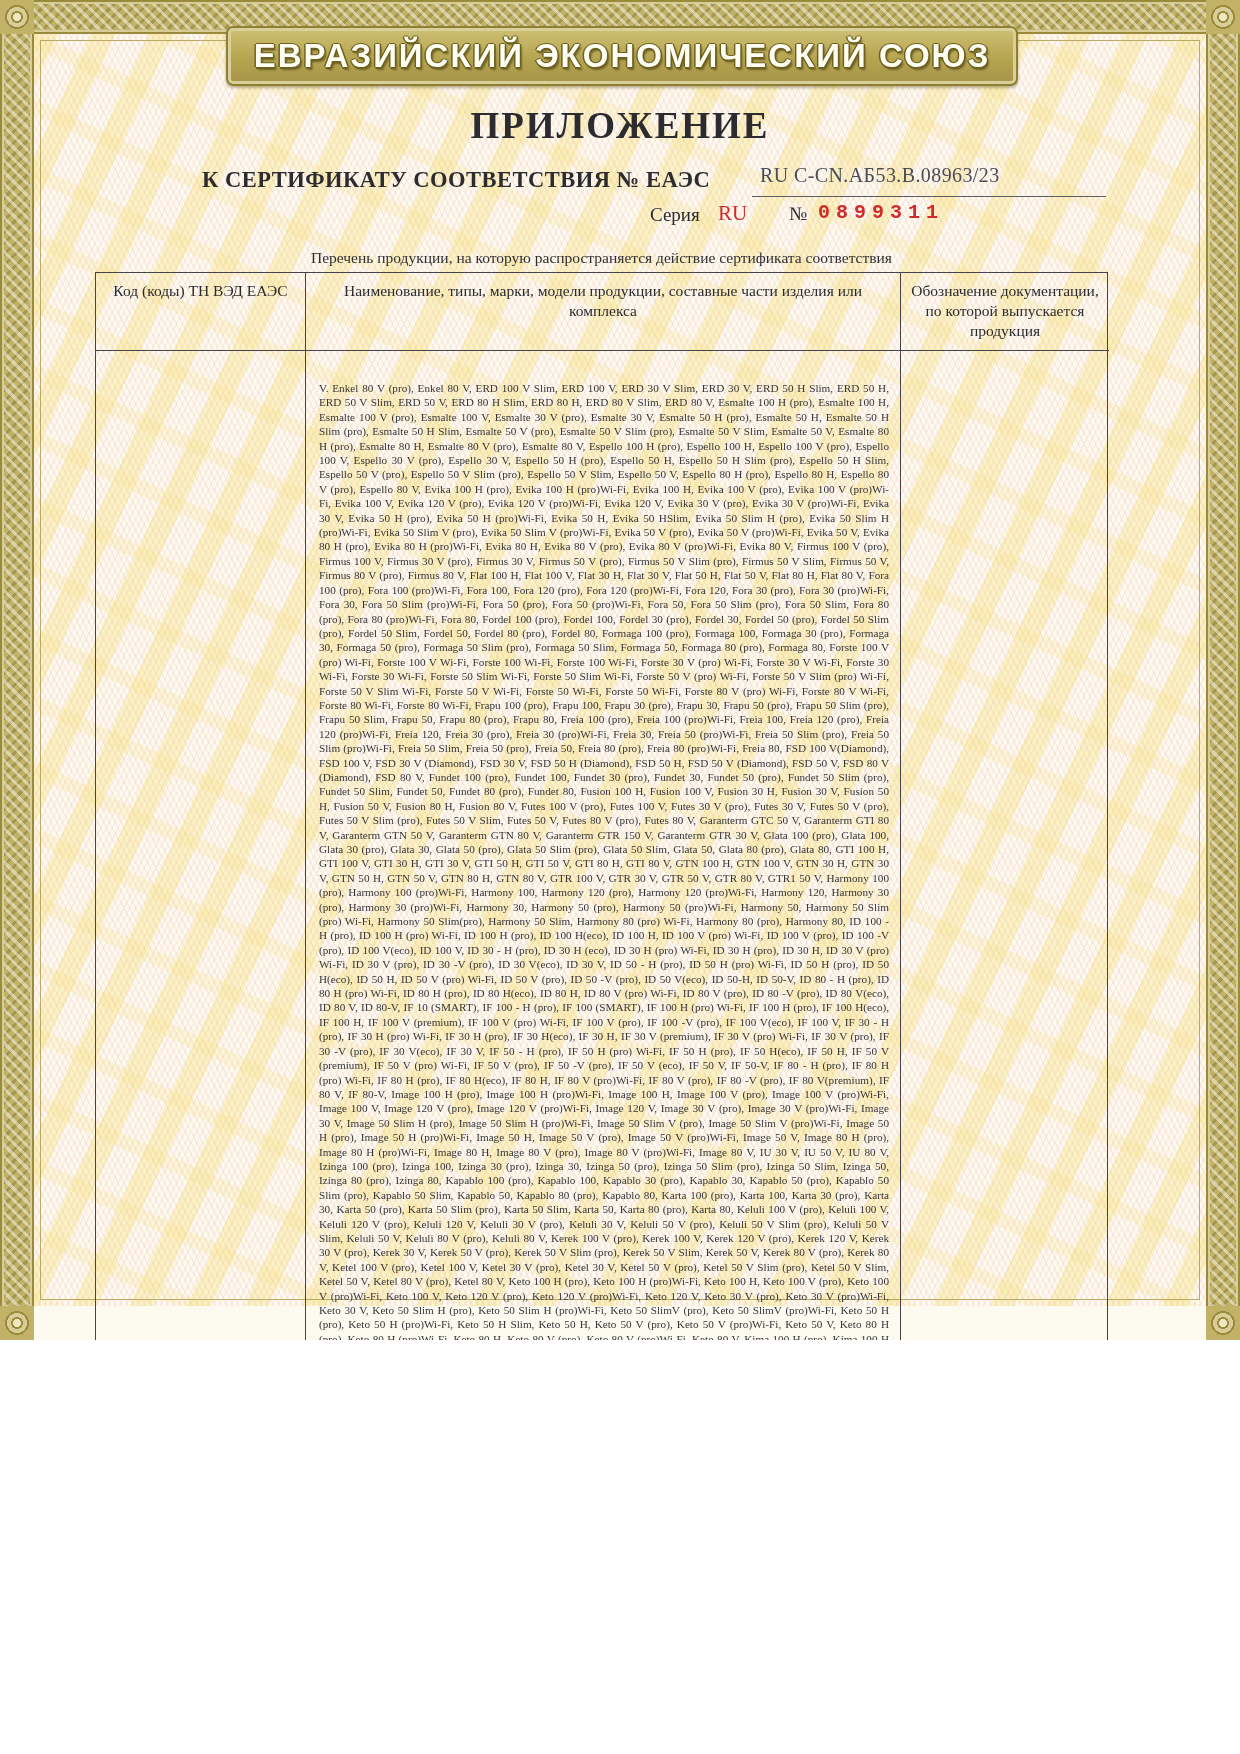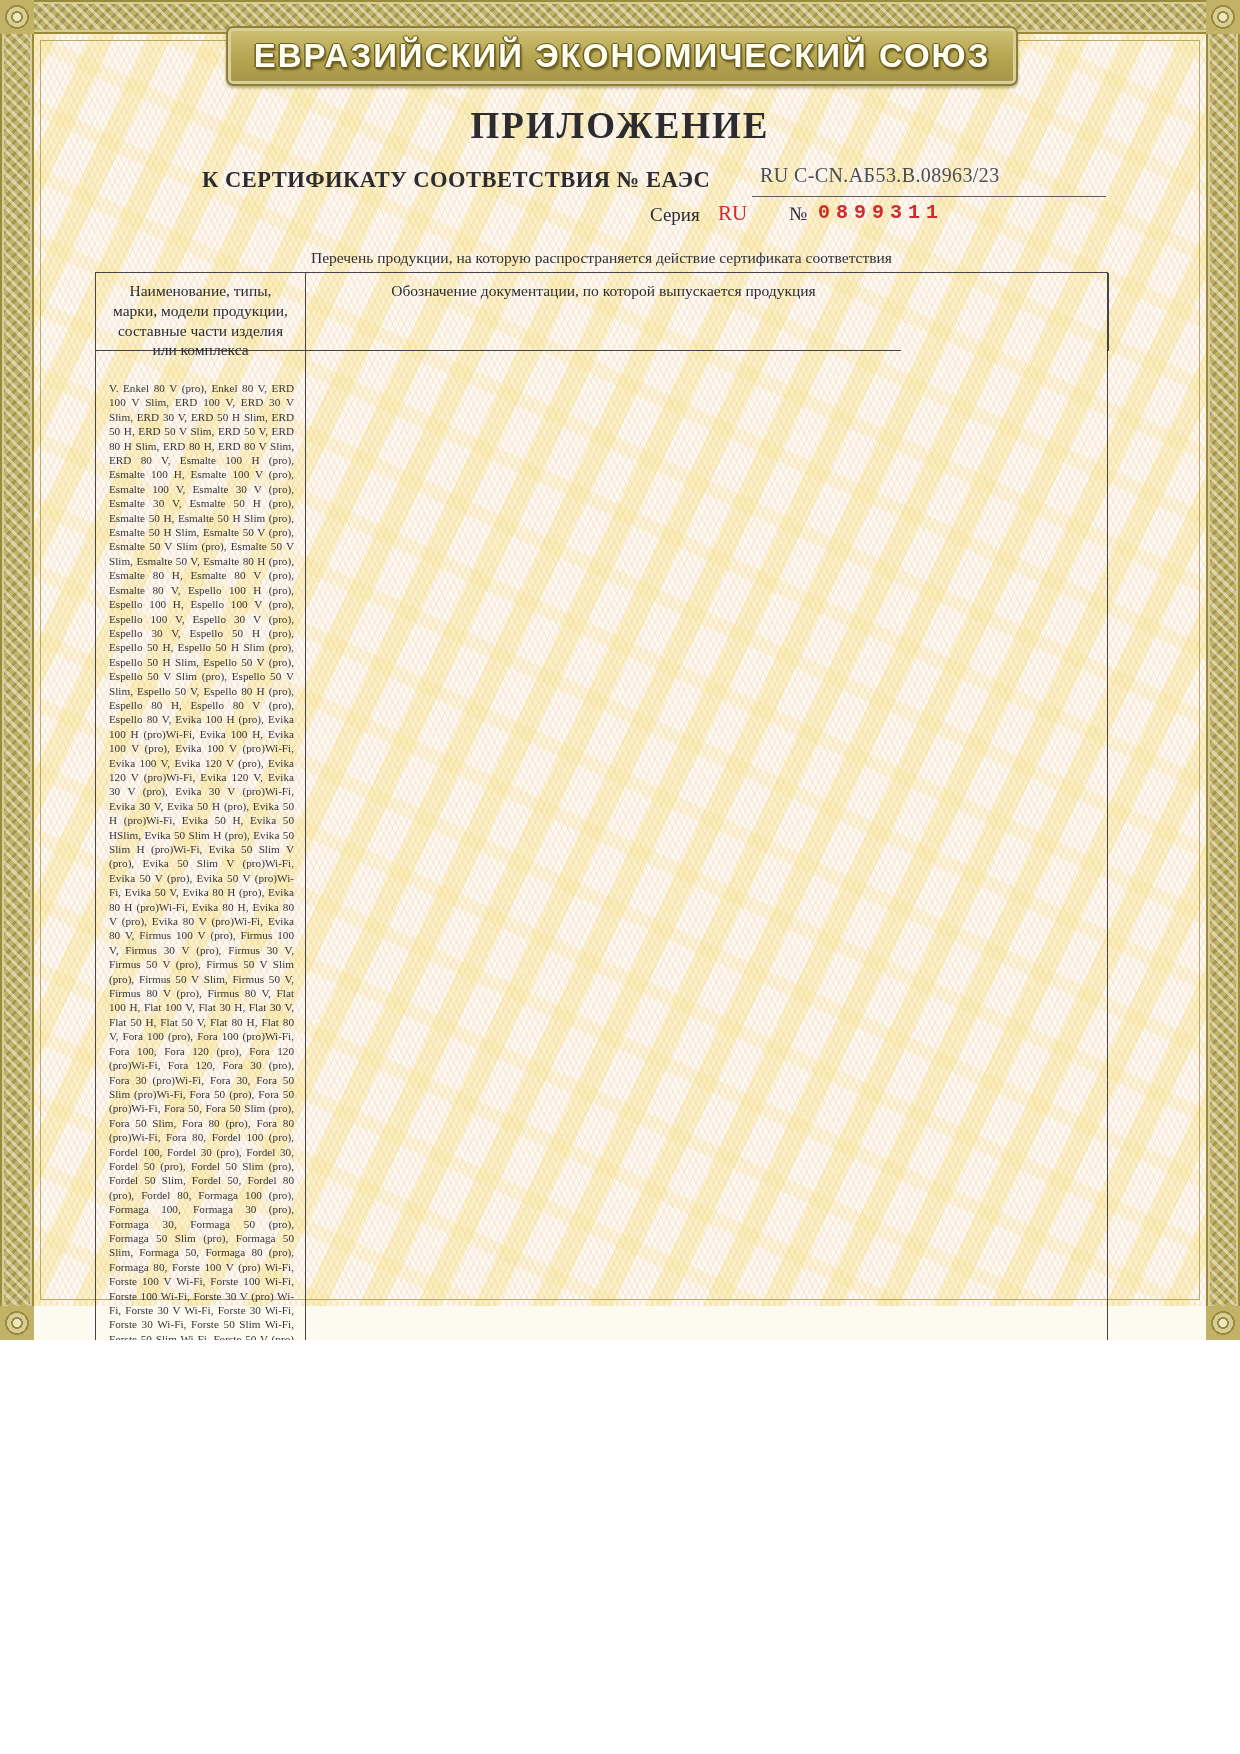--- a/index.html
+++ b/index.html
@@ -105,20 +105,21 @@
   <div class="abs cert-num">RU С-CN.АБ53.В.08963/23</div>
   <div class="abs cert-underline"></div>
   <div class="abs series-label">Серия</div>
   <div class="abs series-value">RU</div>
   <div class="abs number-sign">№</div>
   <div class="abs form-number">0899311</div>
 
   <div class="abs table-caption">Перечень продукции, на которую распространяется действие сертификата соответствия</div>
 
   <div class="abs cert-table">
+    <div class="th c1">Код (коды) ТН ВЭД ЕАЭС</div>
     <div class="th c2">Наименование, типы, марки, модели продукции, составные части изделия или комплекса</div>
     <div class="th">Обозначение документации, по которой выпускается продукция</div>
     <div class="td c1"></div>
     <div class="td c2 products-cell">V. Enkel 80 V (pro), Enkel 80 V, ERD 100 V Slim, ERD 100 V, ERD 30 V Slim, ERD 30 V, ERD 50 H Slim, ERD 50 H, ERD 50 V Slim, ERD 50 V, ERD 80 H Slim, ERD 80 H, ERD 80 V Slim, ERD 80 V, Esmalte 100 H (pro), Esmalte 100 H, Esmalte 100 V (pro), Esmalte 100 V, Esmalte 30 V (pro), Esmalte 30 V, Esmalte 50 H (pro), Esmalte 50 H, Esmalte 50 H Slim (pro), Esmalte 50 H Slim, Esmalte 50 V (pro), Esmalte 50 V Slim (pro), Esmalte 50 V Slim, Esmalte 50 V, Esmalte 80 H (pro), Esmalte 80 H, Esmalte 80 V (pro), Esmalte 80 V, Espello 100 H (pro), Espello 100 H, Espello 100 V (pro), Espello 100 V, Espello 30 V (pro), Espello 30 V, Espello 50 H (pro), Espello 50 H, Espello 50 H Slim (pro), Espello 50 H Slim, Espello 50 V (pro), Espello 50 V Slim (pro), Espello 50 V Slim, Espello 50 V, Espello 80 H (pro), Espello 80 H, Espello 80 V (pro), Espello 80 V, Evika 100 H (pro), Evika 100 H (pro)Wi-Fi, Evika 100 H, Evika 100 V (pro), Evika 100 V (pro)Wi-Fi, Evika 100 V, Evika 120 V (pro), Evika 120 V (pro)Wi-Fi, Evika 120 V, Evika 30 V (pro), Evika 30 V (pro)Wi-Fi, Evika 30 V, Evika 50 H (pro), Evika 50 H (pro)Wi-Fi, Evika 50 H, Evika 50 HSlim, Evika 50 Slim H (pro), Evika 50 Slim H (pro)Wi-Fi, Evika 50 Slim V (pro), Evika 50 Slim V (pro)Wi-Fi, Evika 50 V (pro), Evika 50 V (pro)Wi-Fi, Evika 50 V, Evika 80 H (pro), Evika 80 H (pro)Wi-Fi, Evika 80 H, Evika 80 V (pro), Evika 80 V (pro)Wi-Fi, Evika 80 V, Firmus 100 V (pro), Firmus 100 V, Firmus 30 V (pro), Firmus 30 V, Firmus 50 V (pro), Firmus 50 V Slim (pro), Firmus 50 V Slim, Firmus 50 V, Firmus 80 V (pro), Firmus 80 V, Flat 100 H, Flat 100 V, Flat 30 H, Flat 30 V, Flat 50 H, Flat 50 V, Flat 80 H, Flat 80 V, Fora 100 (pro), Fora 100 (pro)Wi-Fi, Fora 100, Fora 120 (pro), Fora 120 (pro)Wi-Fi, Fora 120, Fora 30 (pro), Fora 30 (pro)Wi-Fi, Fora 30, Fora 50 Slim (pro)Wi-Fi, Fora 50 (pro), Fora 50 (pro)Wi-Fi, Fora 50, Fora 50 Slim (pro), Fora 50 Slim, Fora 80 (pro), Fora 80 (pro)Wi-Fi, Fora 80, Fordel 100 (pro), Fordel 100, Fordel 30 (pro), Fordel 30, Fordel 50 (pro), Fordel 50 Slim (pro), Fordel 50 Slim, Fordel 50, Fordel 80 (pro), Fordel 80, Formaga 100 (pro), Formaga 100, Formaga 30 (pro), Formaga 30, Formaga 50 (pro), Formaga 50 Slim (pro), Formaga 50 Slim, Formaga 50, Formaga 80 (pro), Formaga 80, Forste 100 V (pro) Wi-Fi, Forste 100 V Wi-Fi, Forste 100 Wi-Fi, Forste 100 Wi-Fi, Forste 30 V (pro) Wi-Fi, Forste 30 V Wi-Fi, Forste 30 Wi-Fi, Forste 30 Wi-Fi, Forste 50 Slim Wi-Fi, Forste 50 Slim Wi-Fi, Forste 50 V (pro) Wi-Fi, Forste 50 V Slim (pro) Wi-Fi, Forste 50 V Slim Wi-Fi, Forste 50 V Wi-Fi, Forste 50 Wi-Fi, Forste 50 Wi-Fi, Forste 80 V (pro) Wi-Fi, Forste 80 V Wi-Fi, Forste 80 Wi-Fi, Forste 80 Wi-Fi, Frapu 100 (pro), Frapu 100, Frapu 30 (pro), Frapu 30, Frapu 50 (pro), Frapu 50 Slim (pro), Frapu 50 Slim, Frapu 50, Frapu 80 (pro), Frapu 80, Freia 100 (pro), Freia 100 (pro)Wi-Fi, Freia 100, Freia 120 (pro), Freia 120 (pro)Wi-Fi, Freia 120, Freia 30 (pro), Freia 30 (pro)Wi-Fi, Freia 30, Freia 50 (pro)Wi-Fi, Freia 50 Slim (pro), Freia 50 Slim (pro)Wi-Fi, Freia 50 Slim, Freia 50 (pro), Freia 50, Freia 80 (pro), Freia 80 (pro)Wi-Fi, Freia 80, FSD 100 V(Diamond), FSD 100 V, FSD 30 V (Diamond), FSD 30 V, FSD 50 H (Diamond), FSD 50 H, FSD 50 V (Diamond), FSD 50 V, FSD 80 V (Diamond), FSD 80 V, Fundet 100 (pro), Fundet 100, Fundet 30 (pro), Fundet 30, Fundet 50 (pro), Fundet 50 Slim (pro), Fundet 50 Slim, Fundet 50, Fundet 80 (pro), Fundet 80, Fusion 100 H, Fusion 100 V, Fusion 30 H, Fusion 30 V, Fusion 50 H, Fusion 50 V, Fusion 80 H, Fusion 80 V, Futes 100 V (pro), Futes 100 V, Futes 30 V (pro), Futes 30 V, Futes 50 V (pro), Futes 50 V Slim (pro), Futes 50 V Slim, Futes 50 V, Futes 80 V (pro), Futes 80 V, Garanterm GTC 50 V, Garanterm GTI 80 V, Garanterm GTN 50 V, Garanterm GTN 80 V, Garanterm GTR 150 V, Garanterm GTR 30 V, Glata 100 (pro), Glata 100, Glata 30 (pro), Glata 30, Glata 50 (pro), Glata 50 Slim (pro), Glata 50 Slim, Glata 50, Glata 80 (pro), Glata 80, GTI 100 H, GTI 100 V, GTI 30 H, GTI 30 V, GTI 50 H, GTI 50 V, GTI 80 H, GTI 80 V, GTN 100 H, GTN 100 V, GTN 30 H, GTN 30 V, GTN 50 H, GTN 50 V, GTN 80 H, GTN 80 V, GTR 100 V, GTR 30 V, GTR 50 V, GTR 80 V, GTR1 50 V, Harmony 100 (pro), Harmony 100 (pro)Wi-Fi, Harmony 100, Harmony 120 (pro), Harmony 120 (pro)Wi-Fi, Harmony 120, Harmony 30 (pro), Harmony 30 (pro)Wi-Fi, Harmony 30, Harmony 50 (pro), Harmony 50 (pro)Wi-Fi, Harmony 50, Harmony 50 Slim (pro) Wi-Fi, Harmony 50 Slim(pro), Harmony 50 Slim, Harmony 80 (pro) Wi-Fi, Harmony 80 (pro), Harmony 80, ID 100 - H (pro), ID 100 H (pro) Wi-Fi, ID 100 H (pro), ID 100 H(eco), ID 100 H, ID 100 V (pro) Wi-Fi, ID 100 V (pro), ID 100 -V (pro), ID 100 V(eco), ID 100 V, ID 30 - H (pro), ID 30 H (eco), ID 30 H (pro) Wi-Fi, ID 30 H (pro), ID 30 H, ID 30 V (pro) Wi-Fi, ID 30 V (pro), ID 30 -V (pro), ID 30 V(eco), ID 30 V, ID 50 - H (pro), ID 50 H (pro) Wi-Fi, ID 50 H (pro), ID 50 H(eco), ID 50 H, ID 50 V (pro) Wi-Fi, ID 50 V (pro), ID 50 -V (pro), ID 50 V(eco), ID 50-H, ID 50-V, ID 80 - H (pro), ID 80 H (pro) Wi-Fi, ID 80 H (pro), ID 80 H(eco), ID 80 H, ID 80 V (pro) Wi-Fi, ID 80 V (pro), ID 80 -V (pro), ID 80 V(eco), ID 80 V, ID 80-V, IF 10 (SMART), IF 100 - H (pro), IF 100 (SMART), IF 100 H (pro) Wi-Fi, IF 100 H (pro), IF 100 H(eco), IF 100 H, IF 100 V (premium), IF 100 V (pro) Wi-Fi, IF 100 V (pro), IF 100 -V (pro), IF 100 V(eco), IF 100 V, IF 30 - H (pro), IF 30 H (pro) Wi-Fi, IF 30 H (pro), IF 30 H(eco), IF 30 H, IF 30 V (premium), IF 30 V (pro) Wi-Fi, IF 30 V (pro), IF 30 -V (pro), IF 30 V(eco), IF 30 V, IF 50 - H (pro), IF 50 H (pro) Wi-Fi, IF 50 H (pro), IF 50 H(eco), IF 50 H, IF 50 V (premium), IF 50 V (pro) Wi-Fi, IF 50 V (pro), IF 50 -V (pro), IF 50 V (eco), IF 50 V, IF 50-V, IF 80 - H (pro), IF 80 H (pro) Wi-Fi, IF 80 H (pro), IF 80 H(eco), IF 80 H, IF 80 V (pro)Wi-Fi, IF 80 V (pro), IF 80 -V (pro), IF 80 V(premium), IF 80 V, IF 80-V, Image 100 H (pro), Image 100 H (pro)Wi-Fi, Image 100 H, Image 100 V (pro), Image 100 V (pro)Wi-Fi, Image 100 V, Image 120 V (pro), Image 120 V (pro)Wi-Fi, Image 120 V, Image 30 V (pro), Image 30 V (pro)Wi-Fi, Image 30 V, Image 50 Slim H (pro), Image 50 Slim H (pro)Wi-Fi, Image 50 Slim V (pro), Image 50 Slim V (pro)Wi-Fi, Image 50 H (pro), Image 50 H (pro)Wi-Fi, Image 50 H, Image 50 V (pro), Image 50 V (pro)Wi-Fi, Image 50 V, Image 80 H (pro), Image 80 H (pro)Wi-Fi, Image 80 H, Image 80 V (pro), Image 80 V (pro)Wi-Fi, Image 80 V, IU 30 V, IU 50 V, IU 80 V, Izinga 100 (pro), Izinga 100, Izinga 30 (pro), Izinga 30, Izinga 50 (pro), Izinga 50 Slim (pro), Izinga 50 Slim, Izinga 50, Izinga 80 (pro), Izinga 80, Kapablo 100 (pro), Kapablo 100, Kapablo 30 (pro), Kapablo 30, Kapablo 50 (pro), Kapablo 50 Slim (pro), Kapablo 50 Slim, Kapablo 50, Kapablo 80 (pro), Kapablo 80, Karta 100 (pro), Karta 100, Karta 30 (pro), Karta 30, Karta 50 (pro), Karta 50 Slim (pro), Karta 50 Slim, Karta 50, Karta 80 (pro), Karta 80, Keluli 100 V (pro), Keluli 100 V, Keluli 120 V (pro), Keluli 120 V, Keluli 30 V (pro), Keluli 30 V, Keluli 50 V (pro), Keluli 50 V Slim (pro), Keluli 50 V Slim, Keluli 50 V, Keluli 80 V (pro), Keluli 80 V, Kerek 100 V (pro), Kerek 100 V, Kerek 120 V (pro), Kerek 120 V, Kerek 30 V (pro), Kerek 30 V, Kerek 50 V (pro), Kerek 50 V Slim (pro), Kerek 50 V Slim, Kerek 50 V, Kerek 80 V (pro), Kerek 80 V, Ketel 100 V (pro), Ketel 100 V, Ketel 30 V (pro), Ketel 30 V, Ketel 50 V (pro), Ketel 50 V Slim (pro), Ketel 50 V Slim, Ketel 50 V, Ketel 80 V (pro), Ketel 80 V, Keto 100 H (pro), Keto 100 H (pro)Wi-Fi, Keto 100 H, Keto 100 V (pro), Keto 100 V (pro)Wi-Fi, Keto 100 V, Keto 120 V (pro), Keto 120 V (pro)Wi-Fi, Keto 120 V, Keto 30 V (pro), Keto 30 V (pro)Wi-Fi, Keto 30 V, Keto 50 Slim H (pro), Keto 50 Slim H (pro)Wi-Fi, Keto 50 SlimV (pro), Keto 50 SlimV (pro)Wi-Fi, Keto 50 H (pro), Keto 50 H (pro)Wi-Fi, Keto 50 H Slim, Keto 50 H, Keto 50 V (pro), Keto 50 V (pro)Wi-Fi, Keto 50 V, Keto 80 H (pro), Keto 80 H (pro)Wi-Fi, Keto 80 H, Keto 80 V (pro), Keto 80 V (pro)Wi-Fi, Keto 80 V, Kima 100 H (pro), Kima 100 H (pro)Wi-Fi, Kima 100 H, Kima 100 V (pro), Kima 100 V (pro)Wi-Fi, Kima 100 V, Kima 120 V (pro), Kima 120 V (pro)Wi-Fi, Kima 120 V, Kima 30 V (pro), Kima 30 V (pro)Wi-Fi, Kima 30 V, Kima 50 Slim H (pro), Kima 50 Slim H (pro)Wi-Fi, Kima 50 SlimV (pro), Kima 50 SlimV (pro)Wi-Fi, Kima 50 H (pro), Kima 50 H (pro)Wi-Fi, Kima 50 H Slim, Kima 50 H, Kima 50 V (pro), Kima 50 V (pro)Wi-Fi, Kima 50 V, Kima 80 H (pro), Kima 80 H (pro)Wi-Fi, Kima 80 H, Kima 80 V (pro), Kima 80 V (pro)Wi-Fi, Kima 80 V, King 100 H, King 100 V, King 150 V, King 30 H, King 30 V, King 50 H, King 50 V, King 80 H, King 80 V, Klimenta 100 H (pro), Klimenta 100 H (pro)Wi-Fi, Klimenta 100 H, Klimenta 100 V (pro), Klimenta 100 V (pro)Wi-Fi, Klimenta 100 V, Klimenta 120 V (pro), Klimenta 120 V (pro)Wi-Fi, Klimenta 120 V, Klimenta 30 V (pro), Klimenta 30 V (pro)Wi-Fi, Klimenta 30 V, Klimenta 50 Slim H (pro), Klimenta 50 Slim H (pro)Wi-Fi, Klimenta 50 SlimV (pro), Klimenta 50 SlimV (pro)Wi-Fi, Klimenta 50 H (pro), Klimenta 50 H (pro)Wi-Fi, Klimenta 50 H Slim, Klimenta 50 H, Klimenta 50 V (pro), Klimenta 50 V (pro)Wi-Fi, Klimenta 50 V, Klimenta 80 H (pro), Klimenta 80 H (pro)Wi-Fi, Klimenta 80 H, Klimenta 80 V (pro), Klimenta 80 V (pro)Wi-Fi, Klimenta 80 V, Kristal 100 H (pro), Kristal 100 H (pro)Wi-Fi, Kristal 100 H, Kristal 100 V (pro), Kristal 100 V (pro)Wi-Fi, Kristal 100</div>
     <div class="td"></div>
   </div>
 
   <div class="abs f-label" style="top:1590px;">Руководитель (уполномоченное</div>
   <div class="abs f-label" style="top:1622px;">лицо) органа по сертификации</div>
   <div class="abs sig-line" style="top:1613px;"></div>

